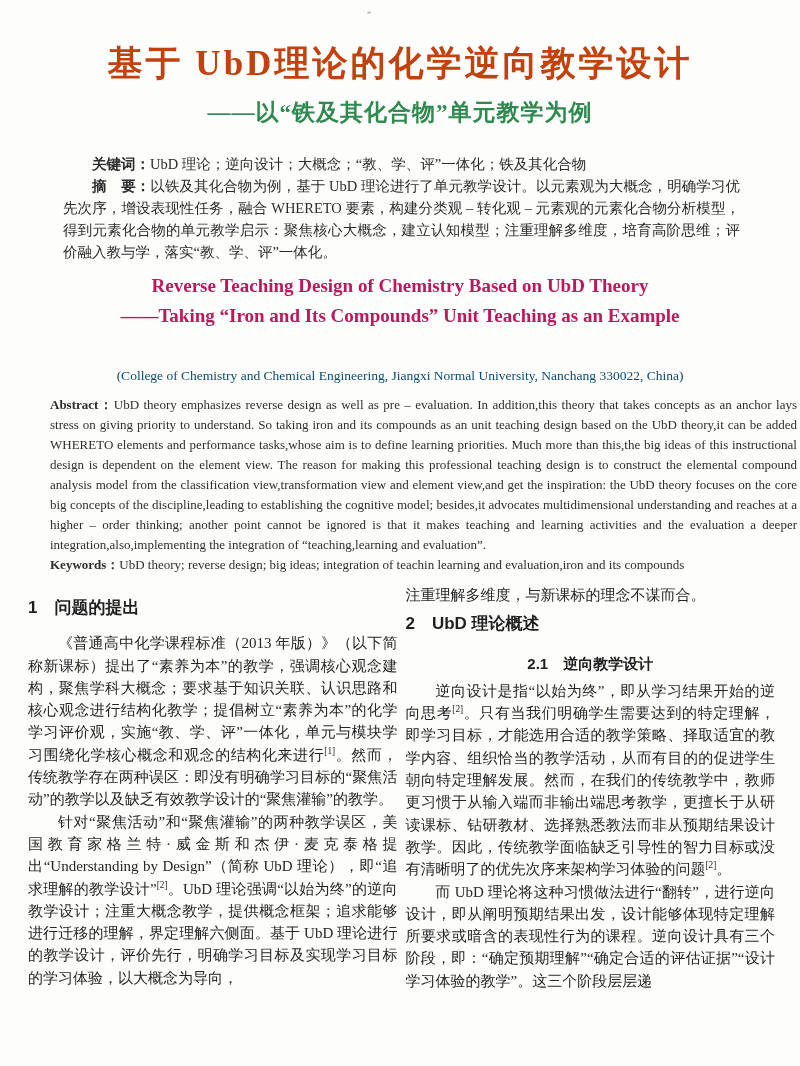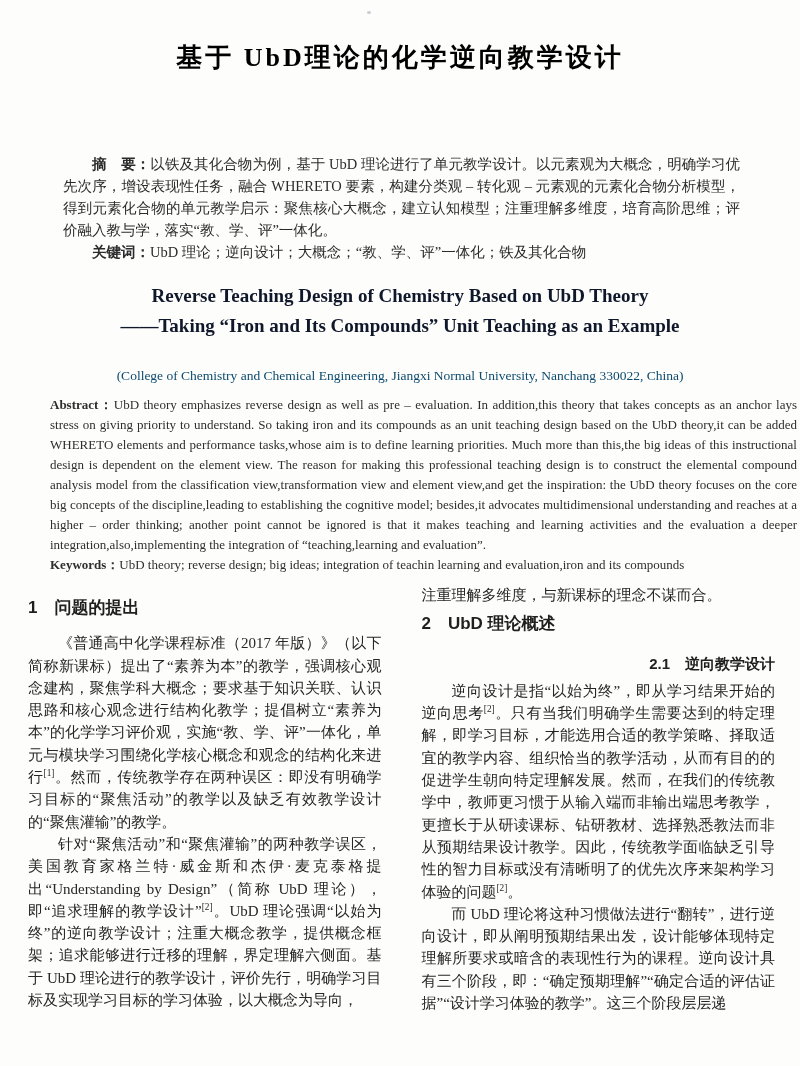--- a/index.html
+++ b/index.html
@@ -19,24 +19,24 @@
     left: 367px; top: 11px;
     width: 4px; height: 3px;
     background: #c9cdd1;
     border-radius: 50%;
   }
 
   .cn-title {
     position: absolute;
     top: 40px; left: 0; right: 0;
     text-align: center;
-    font-size: 26px;
+    font-size: 35px;
     font-weight: bold;
     letter-spacing: 3px;
-    color: #000000;
+    color: #c2410c;
     font-family: "Liberation Serif", "DejaVu Serif", serif;
   }
 
   .cn-subtitle {
     position: absolute;
     top: 97px; left: 0; right: 0;
     text-align: center;
     font-size: 23px;
     font-weight: bold;
     letter-spacing: 1px;
@@ -51,26 +51,26 @@
     text-align: justify;
   }
   .cn-abstract p { text-indent: 2em; }
   .cn-abstract .label {
     font-weight: bold;
     font-family: "Liberation Sans", "DejaVu Sans", sans-serif;
   }
 
   .en-title {
     position: absolute;
-    top: 281px; left: 0; right: 0;
+    top: 271px; left: 0; right: 0;
     text-align: center;
     font-size: 19px;
     font-weight: bold;
     line-height: 30px;
-    color: #0f172a;
+    color: #be185d;
   }
 
   .affiliation {
     position: absolute;
     top: 368px; left: 0; right: 0;
     text-align: center;
     font-size: 13.5px;
     color: #0c4a6e;
   }
 
@@ -82,21 +82,21 @@
     text-align: justify;
     color: #2e2e2e;
     margin-left: 22px;
   }
   .en-abstract .label { font-weight: bold; }
 
   .columns {
     position: absolute;
     top: 584px; left: 28px; width: 747px; bottom: 0;
     display: flex;
-    gap: 40px;
+    gap: 8px;
   }
   .col {
     flex: 1;
     font-size: 15px;
     line-height: 22.3px;
     text-align: justify;
     color: #262626;
   }
   .col p.indent { text-indent: 2em; }
   .col h3 {
@@ -104,63 +104,64 @@
     font-size: 17px;
     font-weight: bold;
     color: #1f1f1f;
     text-align: left;
   }
   .col h4 {
     font-family: "Liberation Sans", "DejaVu Sans", sans-serif;
     font-size: 15px;
     font-weight: bold;
     color: #1f1f1f;
-    text-align: right;
+    text-align: center;
   }
   .col-left h3 { margin: 13px 0 13px 0; }
   .col-right h3 { margin: 7px 0 0 0; }
   .col-right h4 { margin: 17px 0 5px 0; }
 
   sup.cite {
     font-size: 0.62em;
     line-height: 0;
     vertical-align: super;
   }
 </style>
 </head>
 <body>
 
 <div class="page">
 
   <div class="artifact-dot"></div>
 
   <h1 class="cn-title">基于 UbD理论的化学逆向教学设计</h1>
+  <h2 class="cn-subtitle">——以“铁及其化合物”单元教学为例</h2>
 
   <div class="cn-abstract">
+    <p><span class="label">关键词：</span><span>UbD 理论；逆向设计；大概念；“教、学、评”一体化；铁及其化合物</span></p>
     <p><span class="label">摘　要：</span><span>以铁及其化合物为例，基于 UbD 理论进行了单元教学设计。以元素观为大概念，明确学习优先次序，增设表现性任务，融合 WHERETO 要素，构建分类观 – 转化观 – 元素观的元素化合物分析模型，得到元素化合物的单元教学启示：聚焦核心大概念，建立认知模型；注重理解多维度，培育高阶思维；评价融入教与学，落实“教、学、评”一体化。</span></p>
-    <p><span class="label">关键词：</span><span>UbD 理论；逆向设计；大概念；“教、学、评”一体化；铁及其化合物</span></p>
   </div>
 
   <div class="en-title">
     <div>Reverse Teaching Design of Chemistry Based on UbD Theory</div>
     <div>——Taking “Iron and Its Compounds” Unit Teaching as an Example</div>
   </div>
 
   <div class="affiliation">(College of Chemistry and Chemical Engineering, Jiangxi Normal University, Nanchang 330022, China)</div>
 
   <div class="en-abstract">
     <p><span class="label">Abstract：</span><span>UbD theory emphasizes reverse design as well as pre – evaluation. In addition,this theory that takes concepts as an anchor lays stress on giving priority to understand. So taking iron and its compounds as an unit teaching design based on the UbD theory,it can be added WHERETO elements and performance tasks,whose aim is to define learning priorities. Much more than this,the big ideas of this instructional design is dependent on the element view. The reason for making this professional teaching design is to construct the elemental compound analysis model from the classification view,transformation view and element view,and get the inspiration: the UbD theory focuses on the core big concepts of the discipline,leading to establishing the cognitive model; besides,it advocates multidimensional understanding and reaches at a higher – order thinking; another point cannot be ignored is that it makes teaching and learning activities and the evaluation a deeper integration,also,implementing the integration of “teaching,learning and evaluation”.</span></p>
     <p><span class="label">Keywords：</span><span>UbD theory; reverse design; big ideas; integration of teachin learning and evaluation,iron and its compounds</span></p>
   </div>
 
   <div class="columns">
 
     <div class="col col-left">
       <h3>1　问题的提出</h3>
-      <p class="indent"><span>《普通高中化学课程标准（2017 年版）》（以下简称新课标）提出了“素养为本”的教学，强调核心观念建构，聚焦学科大概念；要求基于知识关联、认识思路和核心观念进行结构化教学；提倡树立“素养为本”的化学学习评价观，实施“教、学、评”一体化，单元与模块学习围绕化学核心概念和观念的结构化来进行</span><sup class="cite">[1]</sup><span>。然而，传统教学存在两种误区：即没有明确学习目标的“聚焦活动”的教学以及缺乏有效教学设计的“聚焦灌输”的教学。</span></p>
+      <p class="indent"><span>《普通高中化学课程标准（2013 年版）》（以下简称新课标）提出了“素养为本”的教学，强调核心观念建构，聚焦学科大概念；要求基于知识关联、认识思路和核心观念进行结构化教学；提倡树立“素养为本”的化学学习评价观，实施“教、学、评”一体化，单元与模块学习围绕化学核心概念和观念的结构化来进行</span><sup class="cite">[1]</sup><span>。然而，传统教学存在两种误区：即没有明确学习目标的“聚焦活动”的教学以及缺乏有效教学设计的“聚焦灌输”的教学。</span></p>
       <p class="indent"><span>针对“聚焦活动”和“聚焦灌输”的两种教学误区，美国教育家格兰特·威金斯和杰伊·麦克泰格提出“Understanding by Design”（简称 UbD 理论），即“追求理解的教学设计”</span><sup class="cite">[2]</sup><span>。UbD 理论强调“以始为终”的逆向教学设计；注重大概念教学，提供概念框架；追求能够进行迁移的理解，界定理解六侧面。基于 UbD 理论进行的教学设计，评价先行，明确学习目标及实现学习目标的学习体验，以大概念为导向，</span></p>
     </div>
 
     <div class="col col-right">
       <p>注重理解多维度，与新课标的理念不谋而合。</p>
       <h3>2　UbD 理论概述</h3>
       <h4>2.1　逆向教学设计</h4>
       <p class="indent"><span>逆向设计是指“以始为终”，即从学习结果开始的逆向思考</span><sup class="cite">[2]</sup><span>。只有当我们明确学生需要达到的特定理解，即学习目标，才能选用合适的教学策略、择取适宜的教学内容、组织恰当的教学活动，从而有目的的促进学生朝向特定理解发展。然而，在我们的传统教学中，教师更习惯于从输入端而非输出端思考教学，更擅长于从研读课标、钻研教材、选择熟悉教法而非从预期结果设计教学。因此，传统教学面临缺乏引导性的智力目标或没有清晰明了的优先次序来架构学习体验的问题</span><sup class="cite">[2]</sup><span>。</span></p>
       <p class="indent">而 UbD 理论将这种习惯做法进行“翻转”，进行逆向设计，即从阐明预期结果出发，设计能够体现特定理解所要求或暗含的表现性行为的课程。逆向设计具有三个阶段，即：“确定预期理解”“确定合适的评估证据”“设计学习体验的教学”。这三个阶段层层递</p>
     </div>

